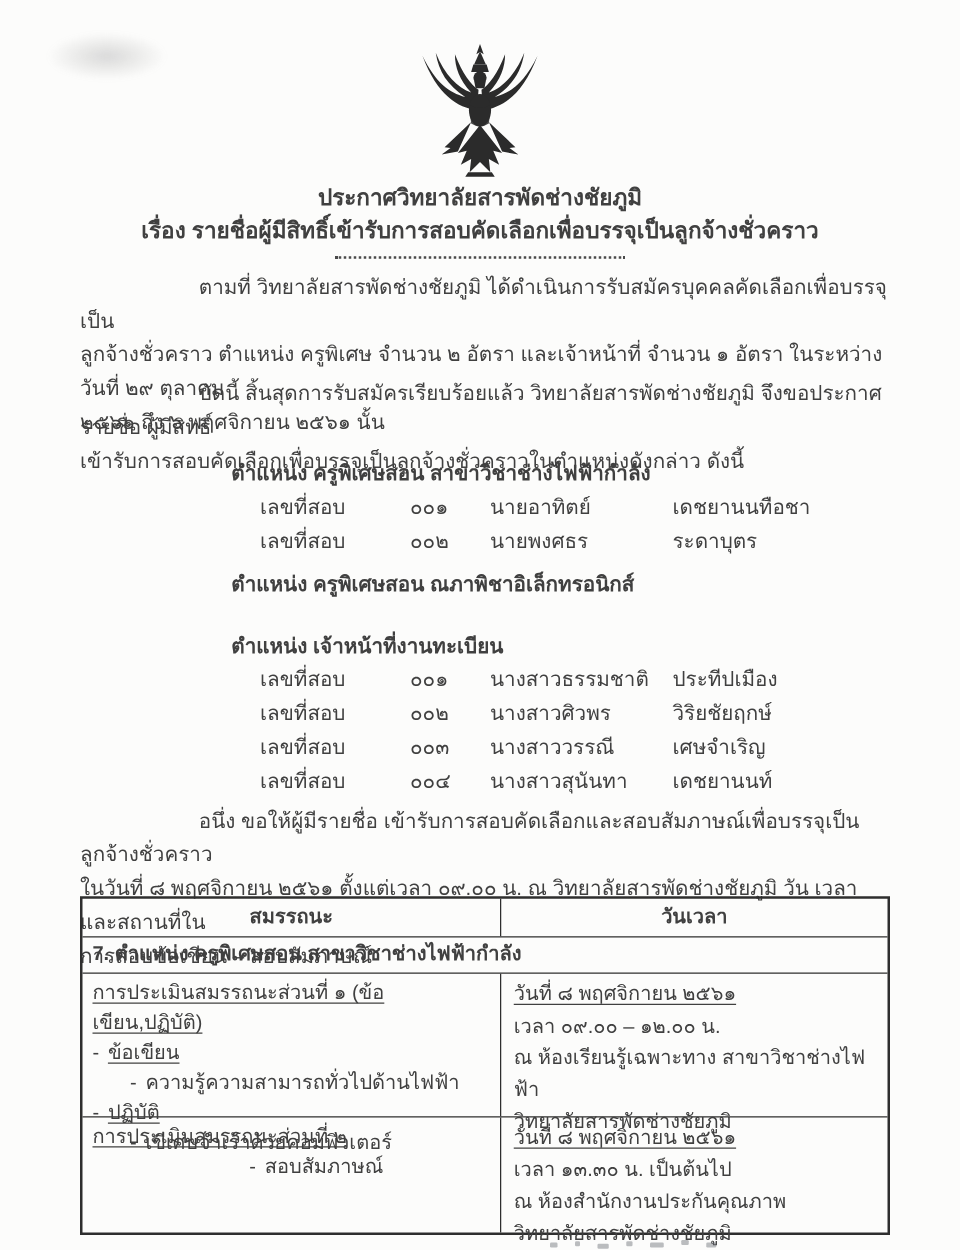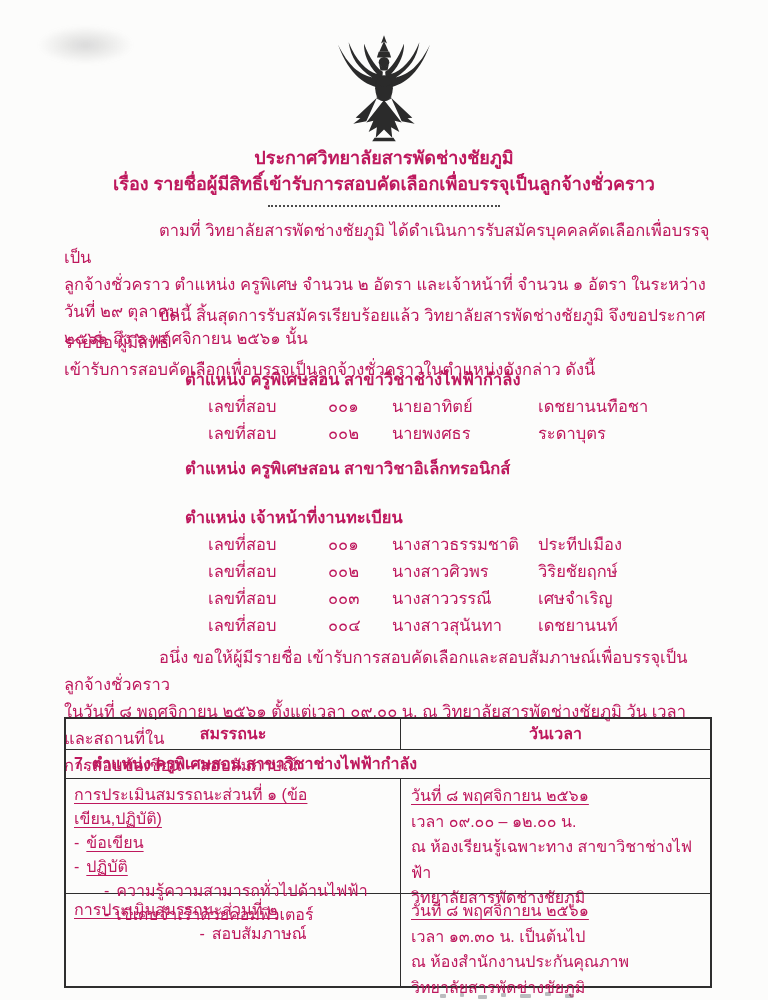--- a/index.html
+++ b/index.html
@@ -1,21 +1,21 @@
 <!DOCTYPE html>
 <html lang="th"><head>
 <meta charset="utf-8">
 <style>
   html,body{margin:0;padding:0;}
   .page{
     position:relative;
     width:768px;height:1000px;
     background:#fcfcfb;
     font-family:"Liberation Sans", sans-serif;
-    color:#be185d;
+    color:#404040;
     overflow:hidden;
   }
   
   .smudge{
     position:absolute;left:38px;top:26px;width:95px;height:38px;
     background:radial-gradient(closest-side, rgba(130,130,130,.28), rgba(130,130,130,0));
     filter:blur(2px);
   }
   .emblem{
     position:absolute;top:32px;left:50%;transform:translateX(-50%);
@@ -156,21 +156,21 @@
     </div>
     <div class="cand-row">
       <span>เลขที่สอบ</span>
       <span>๐๐๒</span>
       <span>นายพงศธร</span>
       <span>ระดาบุตร</span>
     </div>
   </div>
 
   <div class="section sec2">
-    <div class="sec-heading">ตำแหน่ง ครูพิเศษสอน สาขาวิชาอิเล็กทรอนิกส์</div>
+    <div class="sec-heading">ตำแหน่ง ครูพิเศษสอน ณภาพิชาอิเล็กทรอนิกส์</div>
   </div>
 
   <div class="section sec3">
     <div class="sec-heading">ตำแหน่ง เจ้าหน้าที่งานทะเบียน</div>
     <div class="cand-row">
       <span>เลขที่สอบ</span>
       <span>๐๐๑</span>
       <span>นางสาวธรรมชาติ</span>
       <span>ประทีปเมือง</span>
     </div>
@@ -204,22 +204,22 @@
     <div class="t-row t-head first">
       <div class="cell-l">สมรรถนะ</div>
       <div class="cell-r">วันเวลา</div>
     </div>
     <div class="t-section">7.  ตำแหน่ง  ครูพิเศษสอน สาขาวิชาช่างไฟฟ้ากำลัง</div>
 
     <div class="t-row row1">
       <div class="cell-l">
         <div class="t-line"><span class="u">การประเมินสมรรถนะส่วนที่ ๑ (ข้อเขียน,ปฏิบัติ)</span></div>
         <div class="t-line lvl1"><span class="dash">-</span><span class="u">ข้อเขียน</span></div>
+        <div class="t-line lvl2"><span class="dash">-</span><span>ความรู้ความสามารถทั่วไปด้านไฟฟ้า</span></div>
         <div class="t-line lvl1"><span class="dash">-</span><span class="u">ปฏิบัติ</span></div>
-        <div class="t-line lvl2"><span class="dash">-</span><span>ความรู้ความสามารถทั่วไปด้านไฟฟ้า</span></div>
         <div class="t-line lvl2"><span class="dash">-</span><span>เขีเศษจำเร้าด้วยคอมพิวเตอร์</span></div>
       </div>
       <div class="cell-r">
         <div class="t-line"><span class="u">วันที่  ๘  พฤศจิกายน  ๒๕๖๑</span></div>
         <div class="t-line">เวลา ๐๙.๐๐ – ๑๒.๐๐ น.</div>
         <div class="t-line">ณ ห้องเรียนรู้เฉพาะทาง สาขาวิชาช่างไฟฟ้า</div>
         <div class="t-line">วิทยาลัยสารพัดช่างชัยภูมิ</div>
       </div>
     </div>
 

